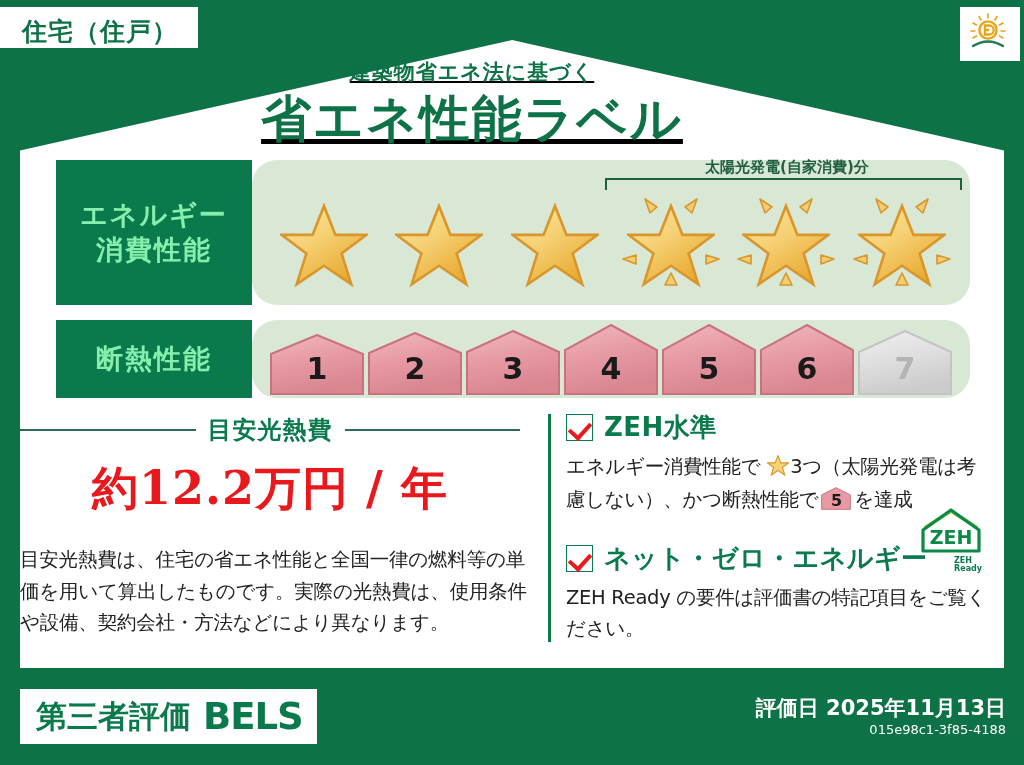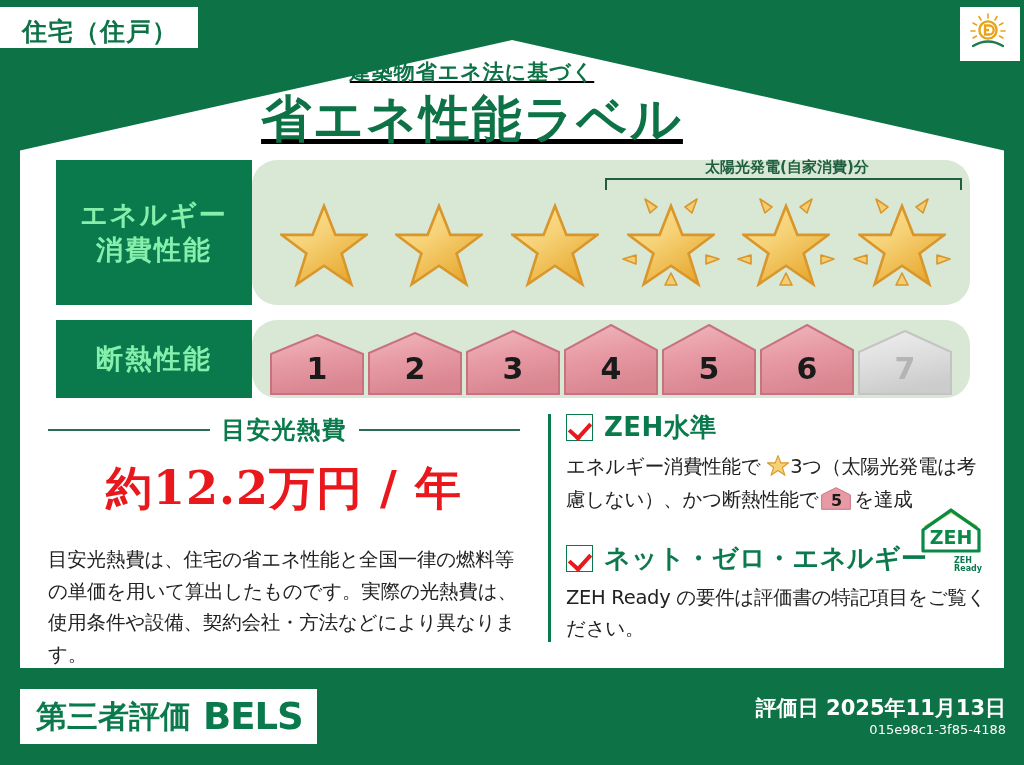--- a/index.html
+++ b/index.html
@@ -112,21 +112,21 @@
   .ins-house .num {
     position: relative; z-index: 2;
     font-size: 30px; font-weight: bold; color: #1a1a1a;
     font-family: "DejaVu Sans", "Liberation Sans", sans-serif;
     padding-bottom: 10px;
   }
   .ins-house.off .num { color: #b4b4b4; }
 
   
   #lower { position: absolute; left: 0; top: 258px; width: 984px; height: 252px; display: flex; }
-  #lower-left { width: 518px; position: relative; padding-left: 28px; }
+  #lower-left { width: 518px; position: relative; }
   #divider-v {
     position: absolute; left: 528px; top: 4px; width: 3px; height: 228px; background: #0a7a4d;
   }
   #lower-right { flex: 1; position: relative; padding-left: 28px; padding-right: 14px; }
 
   .cost-head {
     display: flex; align-items: center; gap: 12px; margin-top: 4px;
     padding-right: 18px;
   }
   .cost-head .line { flex: 1; height: 2px; background: #2e6b52; }

